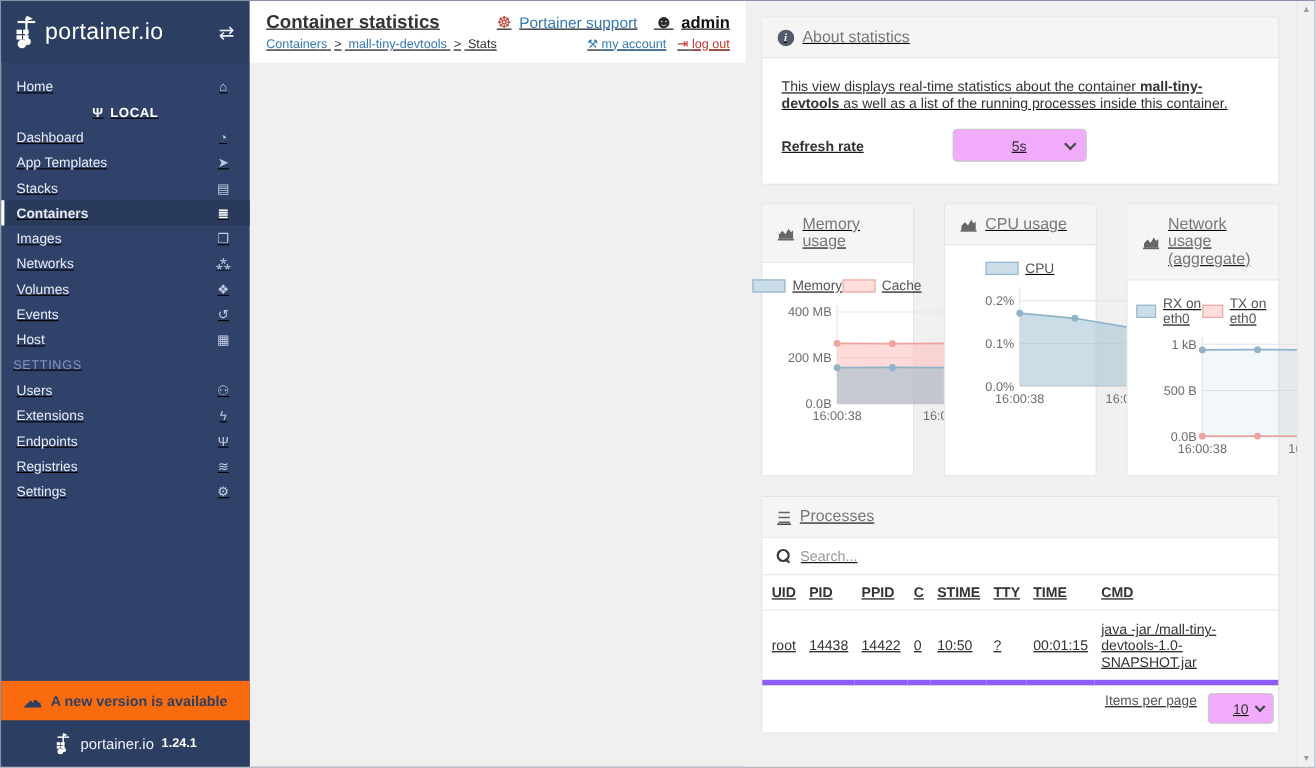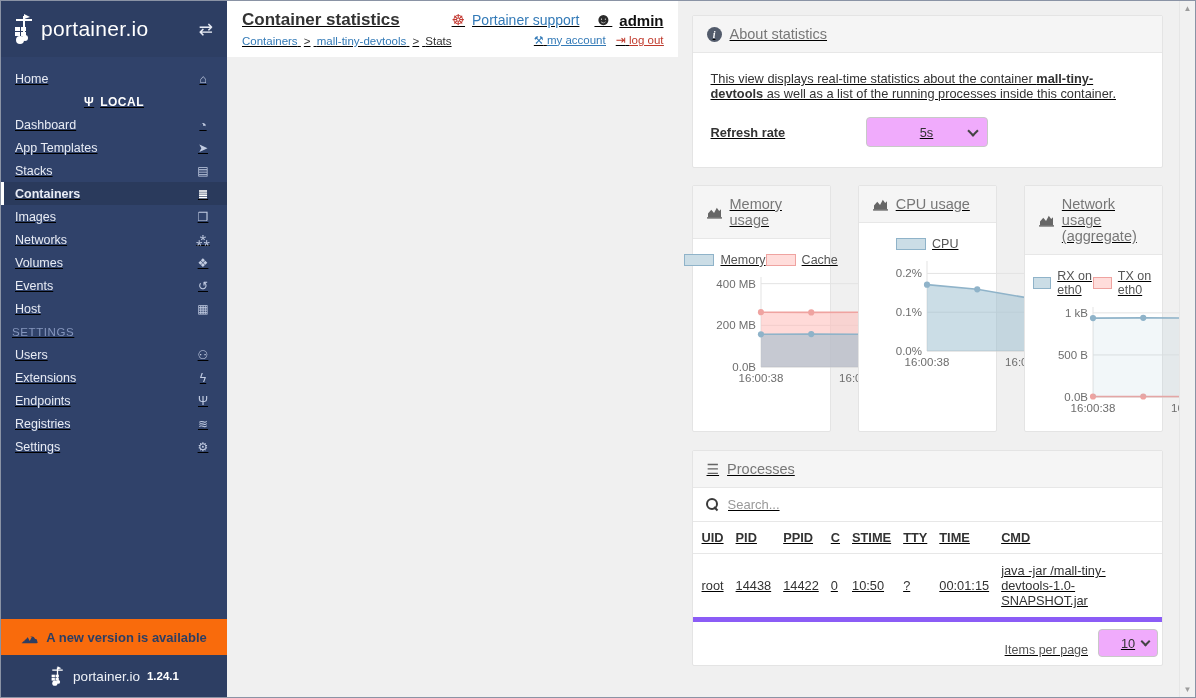--- a/index.html
+++ b/index.html
@@ -77,21 +77,21 @@
   .magnifier-icon::before { content:""; position:absolute; left:0; top:0; width:8px; height:8px; border:2px solid #3a3a3a; border-radius:50%; }
   .magnifier-icon::after { content:""; position:absolute; left:8px; top:8px; width:5px; height:2px; background:#3a3a3a; transform:rotate(45deg); transform-origin:left center; }
   .search-input { flex:1; border:none; outline:none; font-size:13px; color:#333; font-family:"Liberation Sans",sans-serif; }
   .search-input::placeholder { color:#999; }
   table.proc-table { width:100%; border-collapse:collapse; font-size:12.8px; color:#333; }
   .proc-table th { text-align:left; font-weight:700; padding:8px 6px; border-bottom:1px solid #e7e7e7; cursor:pointer; }
   .proc-table td { padding:9px 6px; border-bottom:5px solid #8b5cf6; }
   .proc-table th:first-child, .proc-table td:first-child { padding-left:9px; }
   .col-uid{width:5.1%} .col-pid{width:7.6%} .col-ppid{width:9%} .col-c{width:3.6%}
   .col-stime{width:9.7%} .col-tty{width:6.2%} .col-time{width:10.3%} .col-cmd{width:auto}
-  .table-footer { display:flex; align-items:flex-end; justify-content:flex-end; gap:10px; padding:7px 4px 8px; font-size:12.5px; color:#555; }
+  .table-footer { display:flex; align-items:flex-start; justify-content:flex-end; gap:10px; padding:7px 4px 8px; font-size:12.5px; color:#555; }
 
   
   .scrollbar { width:16px; flex-shrink:0; background:#f1f1f1; border-left:1px solid #e6e6e6; display:flex; flex-direction:column; justify-content:space-between; align-items:center; padding:3px 0; }
   .sb-arrow { color:#9d9d9d; font-size:8px; cursor:pointer; }
 
   text.axis-label { font-size:11.5px; fill:#6d6d6d; font-family:"Liberation Sans",sans-serif; }
 </style>
 </head>
 <body>
 

